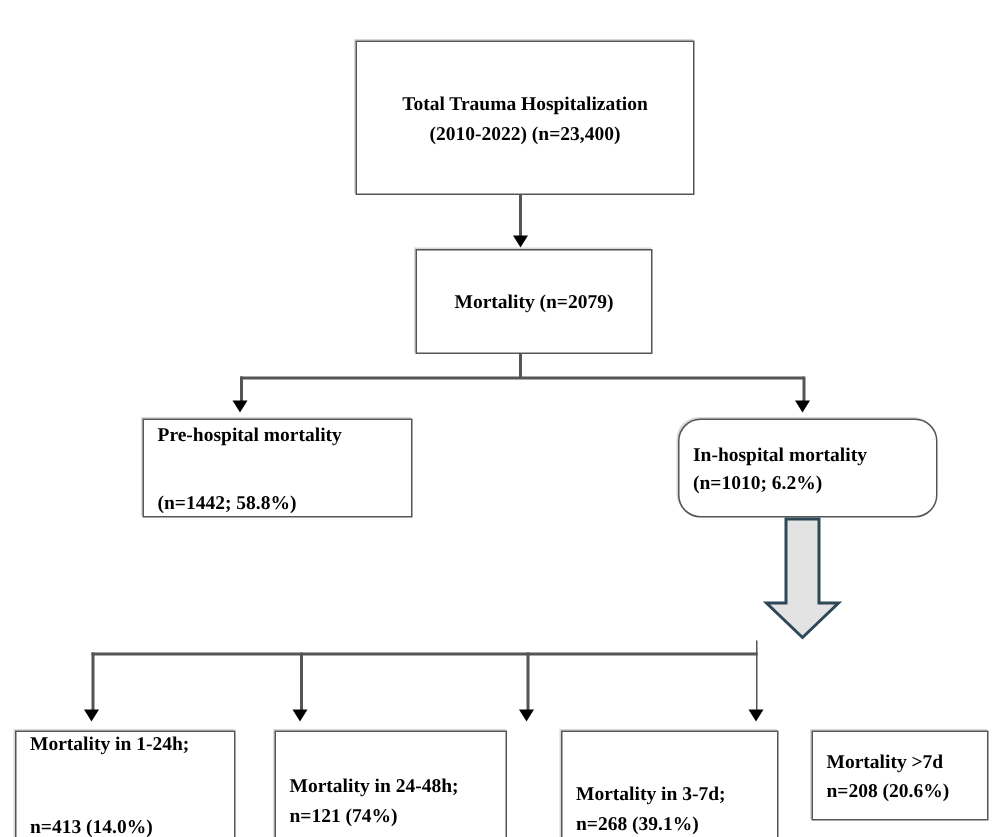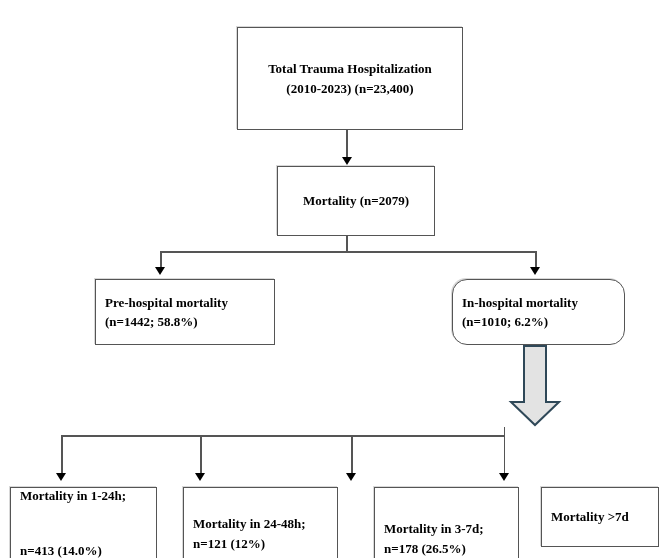--- a/index.html
+++ b/index.html
@@ -73,38 +73,38 @@
     overflow: visible;
   }
 </style>
 </head>
 <body>
 
 <div id="chart">
 
   <div class="node centered" style="left:237px; top:13px; width:226px; height:103px;">
     <div class="line bold">Total Trauma Hospitalization</div>
-    <div class="line bold">(2010-2023) (n=23,400)</div>
+    <div class="line bold">(2010-2022) (n=23,400)</div>
   </div>
 
   <div class="vline" style="left:346px; top:116px; height:30px;"></div>
   <div class="arrowhead" style="left:341.5px; top:143px;"></div>
 
   <div class="node centered" style="left:277px; top:152px; width:158px; height:70px;">
     <div class="line bold">Mortality (n=2079)</div>
   </div>
 
   <div class="vline" style="left:346px; top:222px; height:16px;"></div>
   <div class="hline" style="left:160px; top:237px; width:376px;"></div>
   <div class="vline" style="left:160px; top:237px; height:18px;"></div>
   <div class="arrowhead" style="left:155px; top:253px;"></div>
   <div class="vline" style="left:535px; top:237px; height:18px;"></div>
   <div class="arrowhead" style="left:530px; top:253px;"></div>
 
-  <div class="node lefted" style="left:95px; top:265px; width:180px; height:66px;">
+  <div class="node lefted" style="left:95px; top:265px; width:180px; height:66px;justify-content:space-between;">
     <div class="line bold">Pre-hospital mortality</div>
     <div class="line reg">(n=1442; 58.8%)</div>
   </div>
 
   <div class="node lefted" style="left:452px; top:265px; width:173px; height:66px;border-radius:15px;">
     <div class="line bold">In-hospital mortality</div>
     <div class="line reg">(n=1010; 6.2%)</div>
   </div>
 
   <svg class="block-arrow" style="left:509px; top:331px;" width="52" height="82" viewBox="0 0 52 82">
@@ -126,25 +126,26 @@
   <div class="vline" style="left:503.5px; top:421px; height:40px;"></div>
   <div class="arrowhead" style="left:498.5px; top:459px;"></div>
 
   <div class="node lefted" style="left:10px; top:473px; width:147px; height:72px;gap:36px;">
     <div class="line reg">Mortality in 1-24h;</div>
     <div class="line reg">n=413 (14.0%)</div>
   </div>
 
   <div class="node lefted" style="left:183px; top:473px; width:155px; height:93px;">
     <div class="line reg">Mortality in 24-48h;</div>
-    <div class="line reg">n=121 (12%)</div>
+    <div class="line reg">n=121 (74%)</div>
   </div>
 
   <div class="node lefted" style="left:374px; top:473px; width:145px; height:72px;justify-content:flex-end;">
     <div class="line reg">Mortality in 3-7d;</div>
-    <div class="line reg">n=178 (26.5%)</div>
+    <div class="line reg">n=268 (39.1%)</div>
   </div>
 
   <div class="node lefted" style="left:541px; top:473px; width:118px; height:60px;">
     <div class="line reg">Mortality &gt;7d</div>
+    <div class="line reg">n=208 (20.6%)</div>
   </div>
 
 </div>
 
 </body></html>

